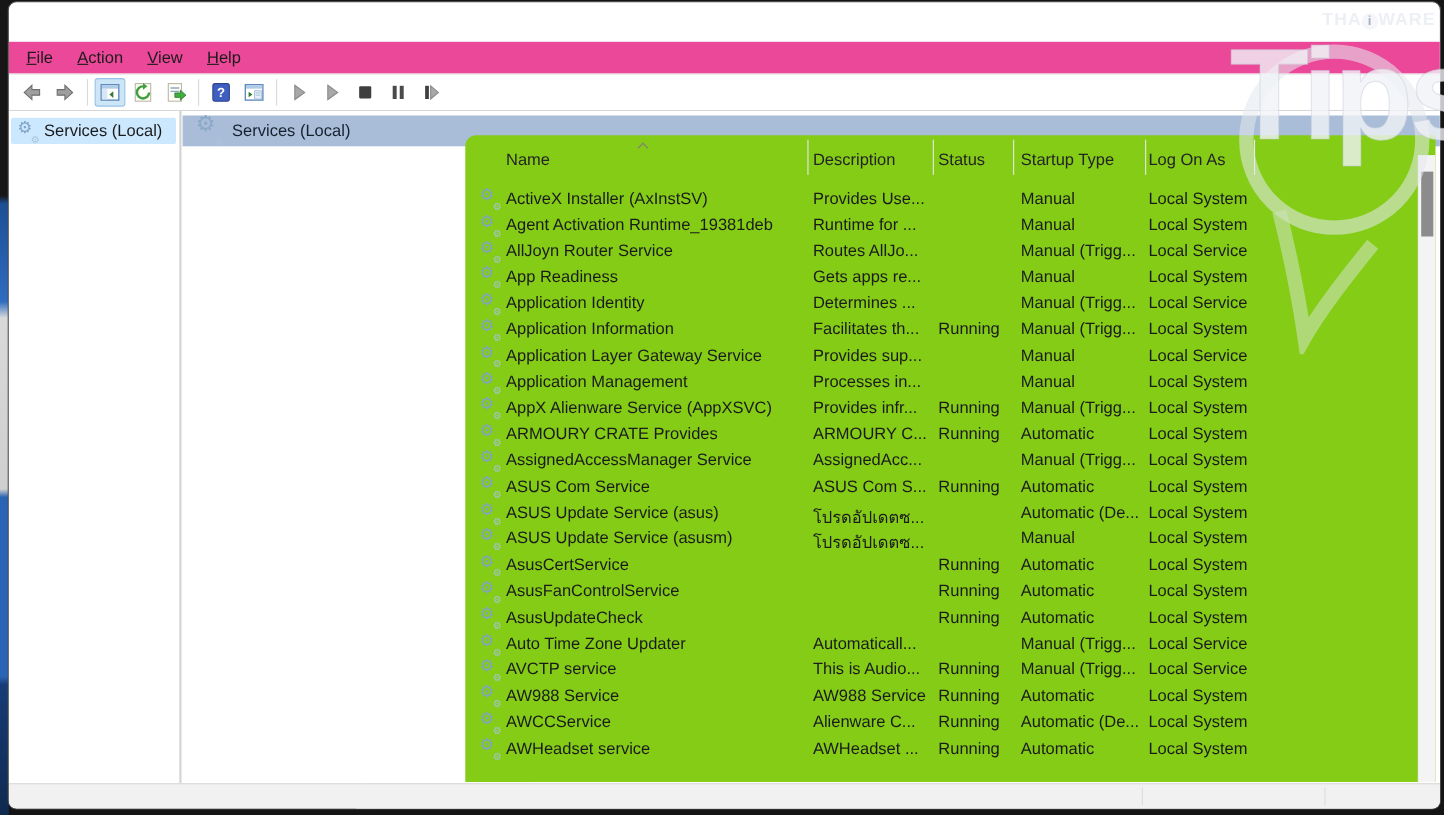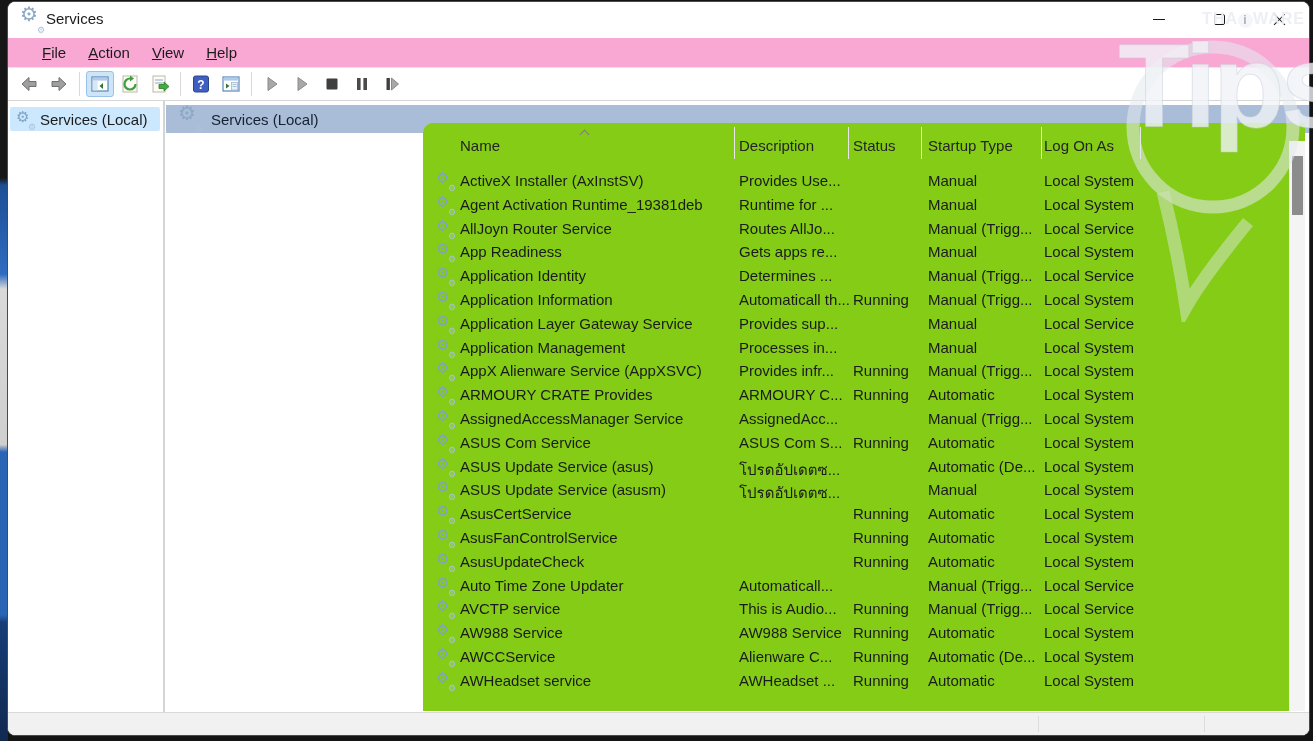--- a/index.html
+++ b/index.html
@@ -25,21 +25,21 @@
   .title-text { position:absolute; left:38px; top:8px; font-size:15px; color:#1b1b1b; }
   .winbtn { position:absolute; top:0; width:46px; height:34px; display:flex; align-items:center; justify-content:center; }
   .winbtn.min { left:1128px; } .winbtn.max { left:1188px; } .winbtn.close { left:1248px; }
   .ico-min { width:12px; height:0; border-top:1.4px solid #1b1b1b; }
   .ico-max { width:11px; height:11px; border:1.4px solid #1b1b1b; border-radius:2px; }
   .ico-close { position:relative; width:13px; height:13px; }
   .ico-close::before,.ico-close::after { content:""; position:absolute; left:-1px; top:6px; width:15px; height:1.4px; background:#1b1b1b; }
   .ico-close::before { transform:rotate(45deg);} .ico-close::after { transform:rotate(-45deg);}
 
   
-  .menubar { position:absolute; left:0; top:36px; right:0; height:29px; background:#f9a8d4; display:flex; align-items:center; padding-left:23px; }
+  .menubar { position:absolute; left:0; top:36px; right:0; height:29px; background:#ec4899; display:flex; align-items:center; padding-left:5px; }
   .menu-item { font-size:15px; color:#1b1b1b; padding:3px 11px; cursor:default; }
   .menu-item u { text-decoration:underline; }
 
   
   .toolbar { position:absolute; left:0; top:65px; right:0; height:34px; background:#fff;
     border-top:1px solid #e8e8e8; border-bottom:1px solid #d6d6d6; display:flex; align-items:center; padding-left:6px; }
   .tbtn { width:28px; height:26px; display:flex; align-items:center; justify-content:center; margin:0 1px; border:1px solid transparent; border-radius:3px; }
   .tbtn.active { background:#cde6f7; border-color:#9ac2e8; }
   .tsep { width:1px; height:24px; background:#d9d9d9; margin:0 5px; }
 
@@ -109,33 +109,20 @@
   svg { display:block; }
 </style>
 </head>
 <body>
 
 <div id="screen">
   <div id="desktop-strip"></div>
 
   <div id="win">
 
-    <div class="titlebar">
-      <span class="title-gear gear big"></span>
-      <span class="title-text">Services</span>
-      <div class="winbtn min">
-          <span class="ico-min"></span>
-        </div>
-      <div class="winbtn max">
-          <span class="ico-max"></span>
-        </div>
-      <div class="winbtn close">
-          <span class="ico-close"></span>
-        </div>
-    </div>
 
     <div class="menubar" id="menubar">
         <span class="menu-item"><u>F</u>ile</span>
         <span class="menu-item"><u>A</u>ction</span>
         <span class="menu-item"><u>V</u>iew</span>
         <span class="menu-item"><u>H</u>elp</span>
       </div>
 
     <div class="toolbar">
       <div class="tbtn">
@@ -286,21 +273,21 @@
                 <span class="gear"></span>
                 <span class="cell c0">Application Identity</span>
                 <span class="cell c1">Determines ...</span>
                 <span class="cell c2"></span>
                 <span class="cell c3">Manual (Trigg...</span>
                 <span class="cell c4">Local Service</span>
               </div>
               <div class="row">
                 <span class="gear"></span>
                 <span class="cell c0">Application Information</span>
-                <span class="cell c1">Automaticall th...</span>
+                <span class="cell c1">Facilitates th...</span>
                 <span class="cell c2">Running</span>
                 <span class="cell c3">Manual (Trigg...</span>
                 <span class="cell c4">Local System</span>
               </div>
               <div class="row">
                 <span class="gear"></span>
                 <span class="cell c0">Application Layer Gateway Service</span>
                 <span class="cell c1">Provides sup...</span>
                 <span class="cell c2"></span>
                 <span class="cell c3">Manual</span>

